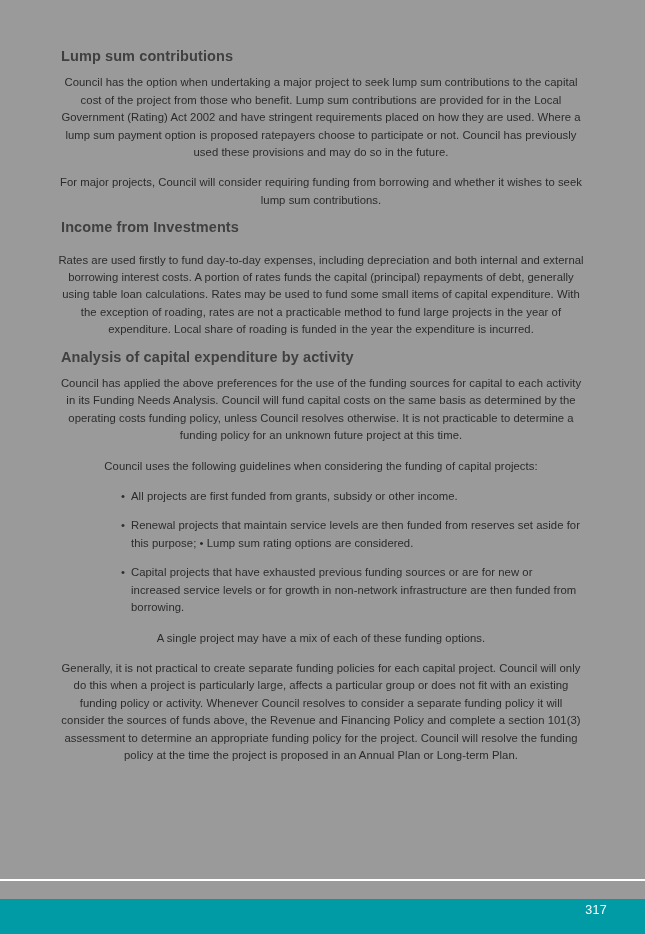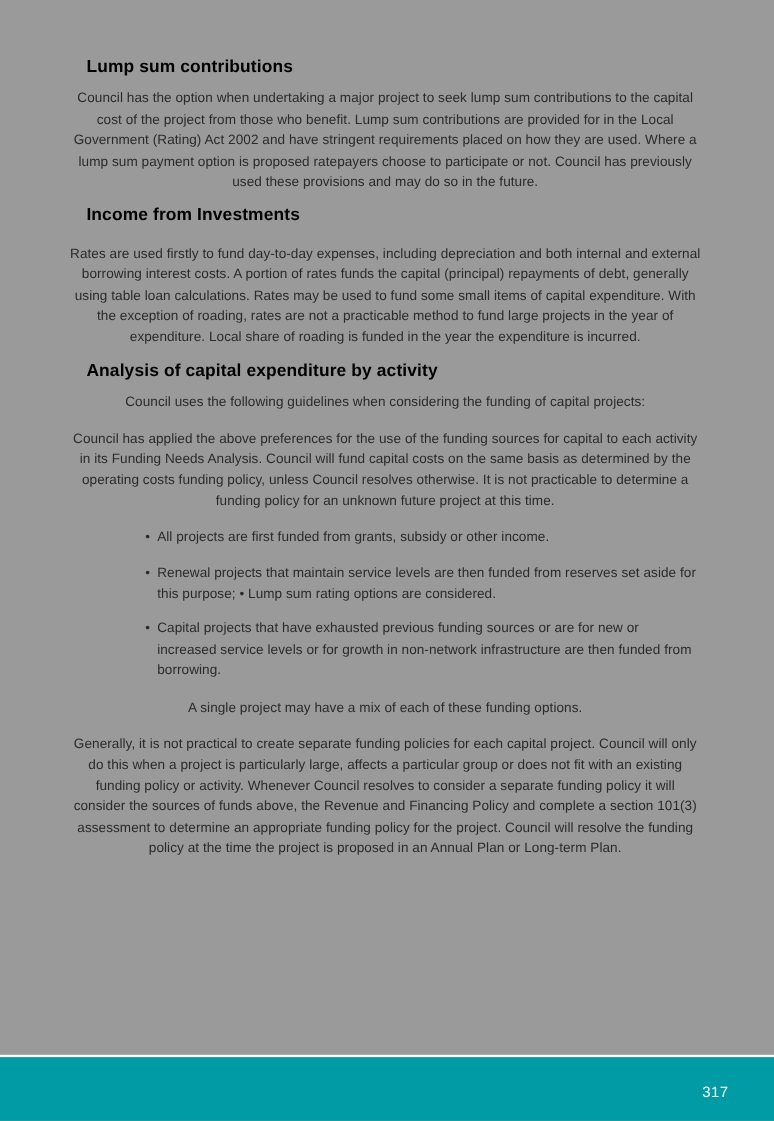--- a/index.html
+++ b/index.html
@@ -20,24 +20,24 @@
     background: #9a9a9a;
     box-sizing: border-box;
   }
   .content {
     position: absolute;
     left: 57px;
     top: 48px;
     width: 528px;
   }
   h2.heading {
-    color: #000000;
+    color: #404040;
     font-size: 14.5px;
     font-weight: bold;
-    margin: 0 0 9px 15px;
+    margin: 0 0 9px 4px;
     letter-spacing: 0.1px;
     line-height: 1.2;
   }
   .section {
     margin-bottom: 4px;
   }
   p.para {
     color: #2b2b2b;
     font-size: 11.3px;
     line-height: 17.4px;
@@ -79,21 +79,21 @@
     right: 0;
     bottom: 53px;
     height: 2px;
     background: #ffffff;
   }
   .footer-bar {
     position: absolute;
     left: 0;
     right: 0;
     bottom: 0;
-    height: 53px;
+    height: 35px;
     background: #009ba4;
   }
   .page-number {
     position: absolute;
     right: 38px;
     bottom: 17px;
     color: #ffffff;
     font-size: 12.5px;
     font-weight: normal;
     letter-spacing: 0.3px;
@@ -102,40 +102,41 @@
 </head>
 <body>
 
 <div class="page">
 
   <div class="content">
 
     <div class="section">
       <h2 class="heading">Lump sum contributions</h2>
       <p class="para">Council has the option when undertaking a major project to seek lump sum contributions to the capital cost of the project from those who benefit. Lump sum contributions are provided for in the Local Government (Rating) Act 2002 and have stringent requirements placed on how they are used. Where a lump sum payment option is proposed ratepayers choose to participate or not. Council has previously used these provisions and may do so in the future.</p>
+      <p class="para">For major projects, Council will consider requiring funding from borrowing and whether it wishes to seek lump sum contributions.</p>
     </div>
 
     <div class="heading-gap"></div>
 
     <div class="section">
       <h2 class="heading">Income from Investments</h2>
     </div>
 
     <div class="heading-gap"></div>
 
     <div class="section">
       <p class="para">Rates are used firstly to fund day-to-day expenses, including depreciation and both internal and external borrowing interest costs. A portion of rates funds the capital (principal) repayments of debt, generally using table loan calculations. Rates may be used to fund some small items of capital expenditure. With the exception of roading, rates are not a practicable method to fund large projects in the year of expenditure. Local share of roading is funded in the year the expenditure is incurred.</p>
     </div>
 
     <div class="heading-gap"></div>
 
     <div class="section">
       <h2 class="heading">Analysis of capital expenditure by activity</h2>
+      <p class="para">Council has applied the above preferences for the use of the funding sources for capital to each activity in its Funding Needs Analysis. Council will fund capital costs on the same basis as determined by the operating costs funding policy, unless Council resolves otherwise. It is not practicable to determine a funding policy for an unknown future project at this time.</p>
       <p class="para">Council uses the following guidelines when considering the funding of capital projects:</p>
-      <p class="para">Council has applied the above preferences for the use of the funding sources for capital to each activity in its Funding Needs Analysis. Council will fund capital costs on the same basis as determined by the operating costs funding policy, unless Council resolves otherwise. It is not practicable to determine a funding policy for an unknown future project at this time.</p>
 
       <ul class="bullets">
         <li>
           <span class="dot">•</span>
           <span>All projects are first funded from grants, subsidy or other income.</span>
         </li>
         <li>
           <span class="dot">•</span>
           <span>Renewal projects that maintain service levels are then funded from reserves set aside for this purpose; • Lump sum rating options are considered.</span>
         </li>

